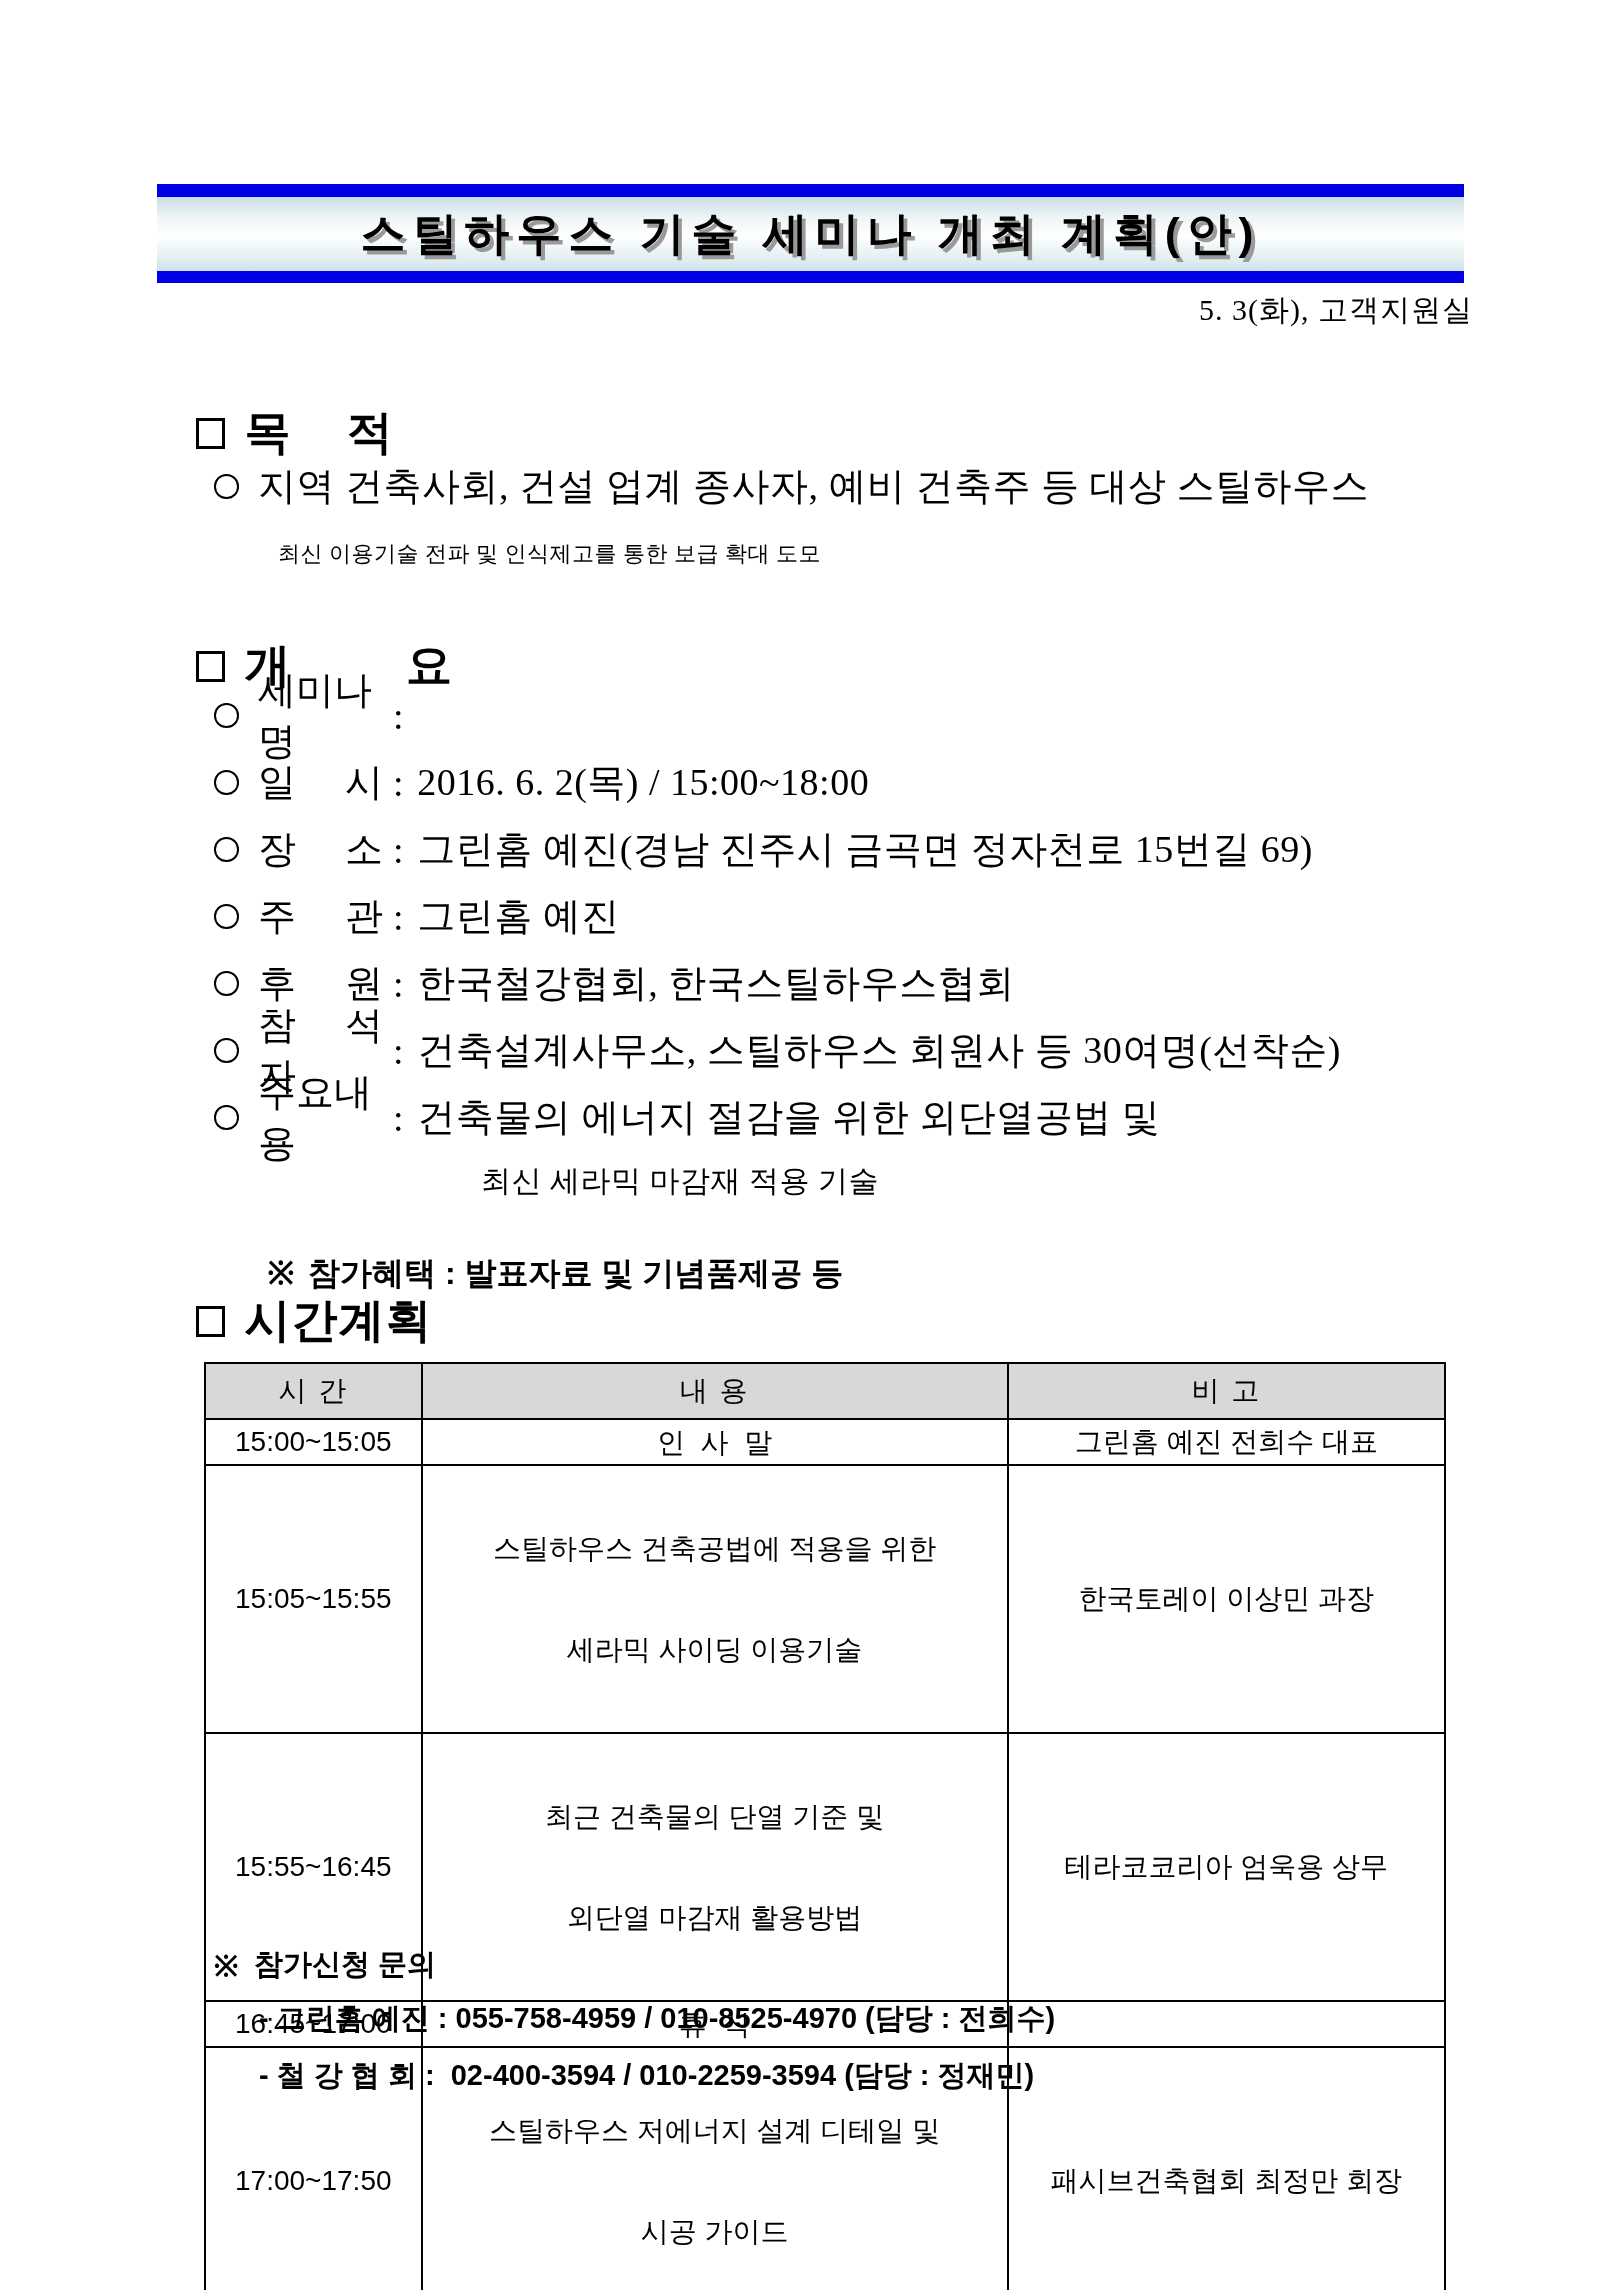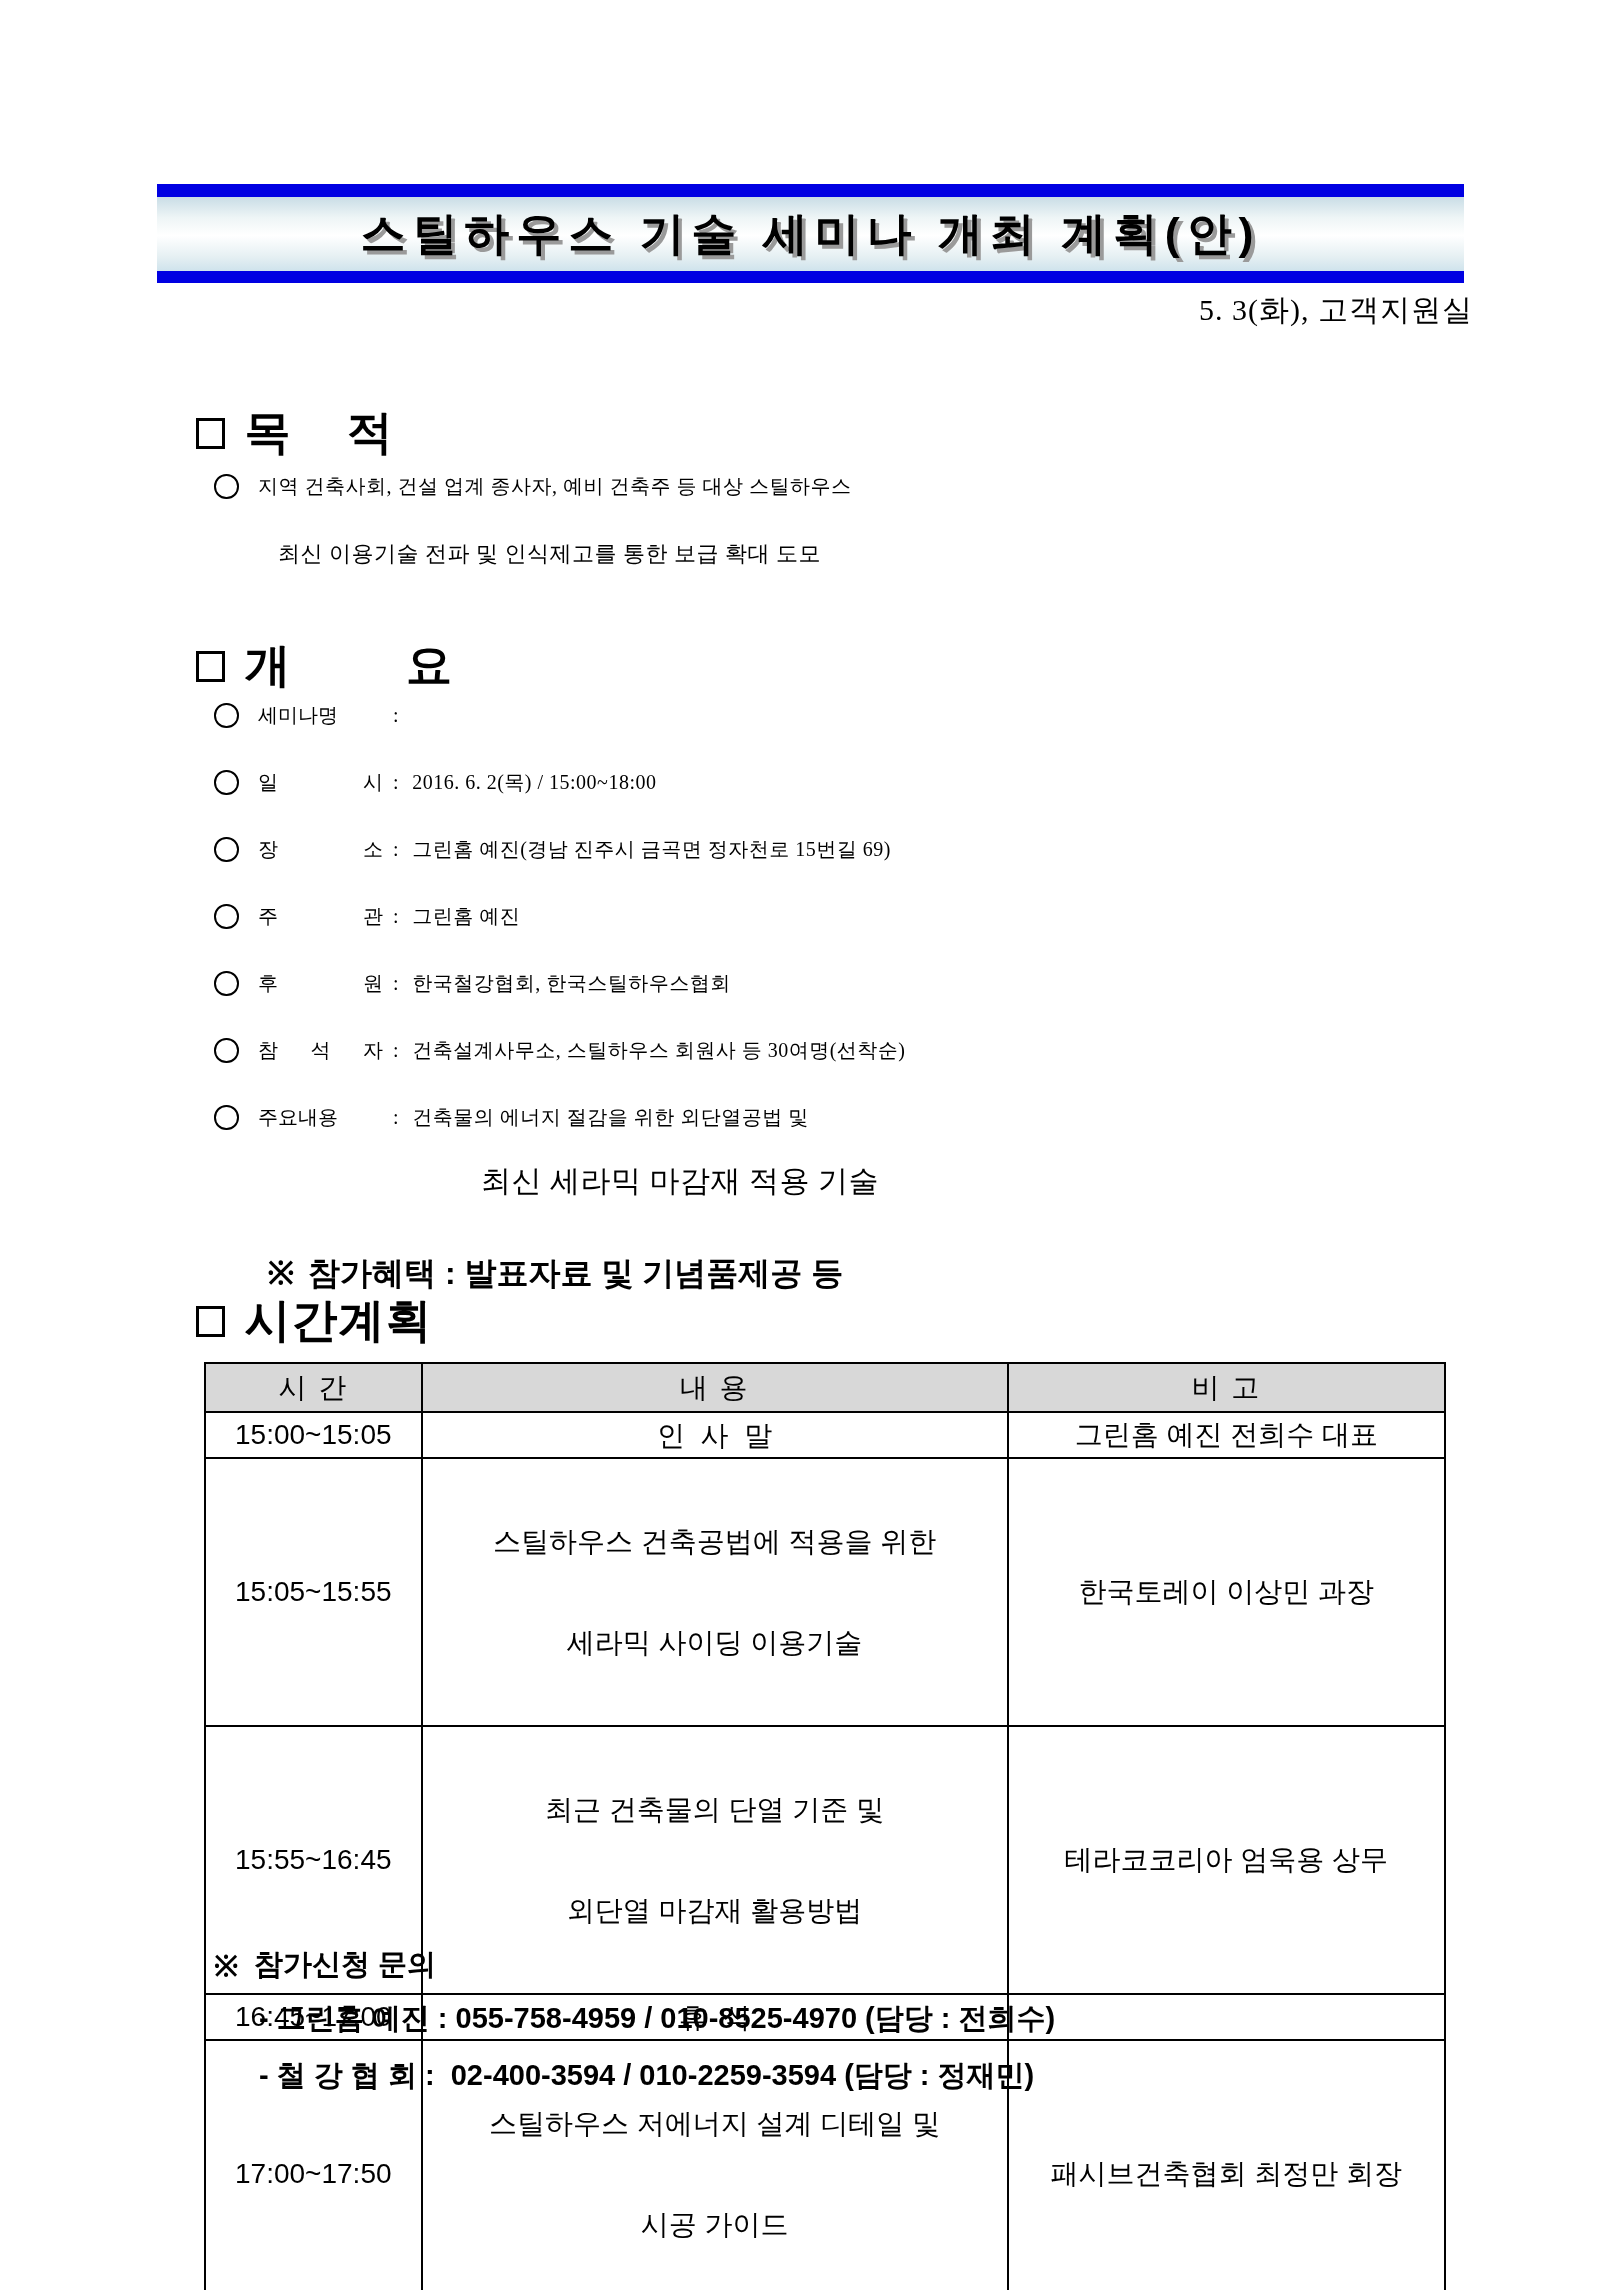--- a/index.html
+++ b/index.html
@@ -45,21 +45,21 @@
     border:3.9px solid #000; margin-right:19.6px; flex:0 0 auto;
   }
   .sec-title { white-space:pre; letter-spacing:1px; }
 
   
   .circ {
     display:inline-block; width:24.5px; height:24.5px;
     border:2.9px solid #000; border-radius:50%;
     margin-right:19.6px; flex:0 0 auto;
   }
-  .bullet-row { display:flex; align-items:center; height:67px; font-size:20px; }
+  .bullet-row { display:flex; align-items:center; height:67px; font-size:38px; }
   .bullet-text { white-space:pre; letter-spacing:0.5px; }
   .ov-label {
     display:inline-block; width:125px;
     text-align:justify; text-align-last:justify;
     white-space:pre-wrap; flex:0 0 auto;
   }
   .ov-sep { display:inline-block; margin:0 13.7px 0 9.8px; flex:0 0 auto; }
 
   .purpose-wrap { position:absolute; left:214px; top:453px; }
   .purpose-line2 { margin-left:64px; height:67px; display:flex; align-items:center; font-size:22px; }
@@ -81,21 +81,21 @@
     border-collapse:collapse;
     font-family:"Liberation Sans", sans-serif;
     font-size:28px; text-align:center;
     border:2.9px solid #000;
   }
   .sched-table th, .sched-table td {
     border:2px solid #000; white-space:pre; vertical-align:middle;
     padding:0 5.9px;
   }
   .sched-table th {
-    background:#d8d8d8; font-weight:normal; height:49px; letter-spacing:2px;
+    background:#d8d8d8; font-weight:normal; height:56px; letter-spacing:2px;
   }
   .col-time  { width:217px; }
   .col-cont  { width:587px; }
   .col-note  { width:438px; }
   .r-single td { height:46px; }
   .r-double td { height:83px;border-radius:20px; }
   .cell-line { line-height:37px; }
 
   
   .footer {

